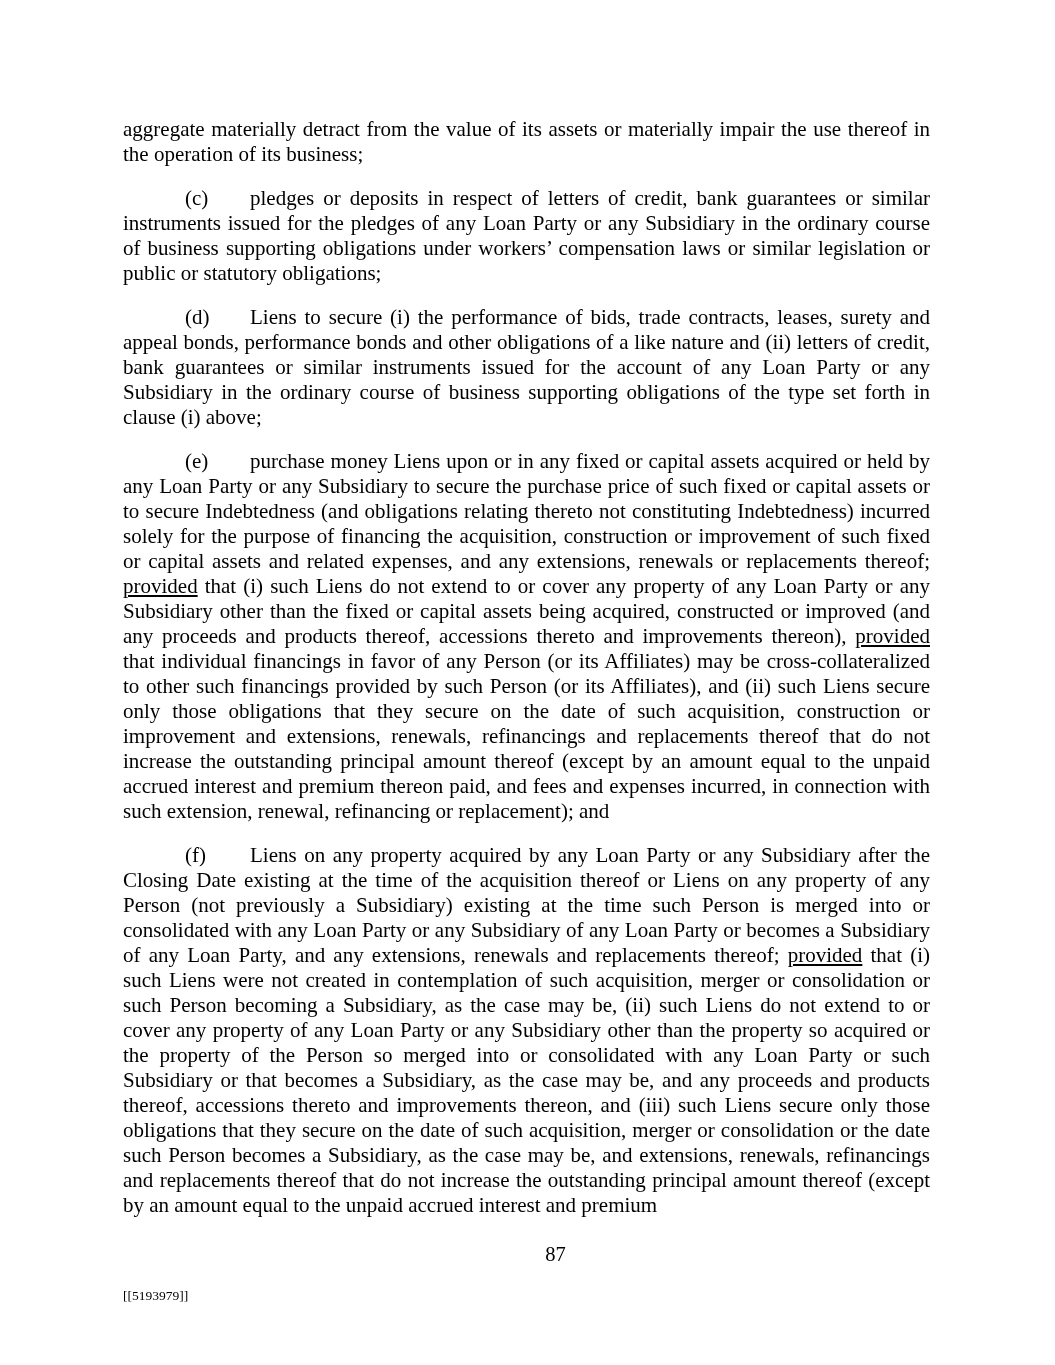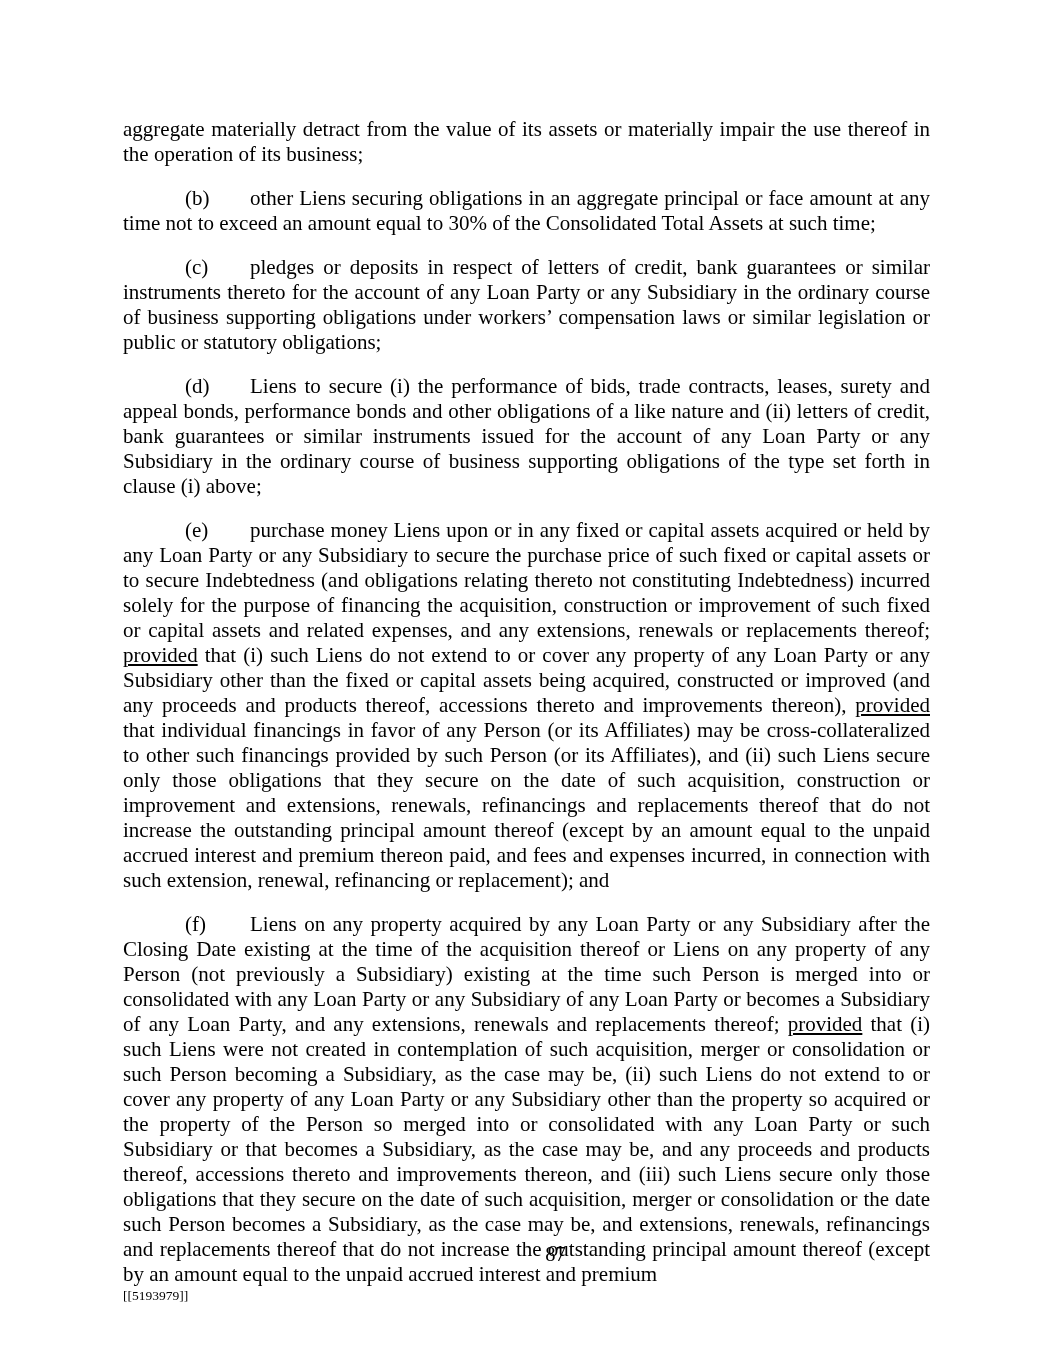--- a/index.html
+++ b/index.html
@@ -62,21 +62,20 @@
     font-size: 13.5px;
     line-height: 16px;
   }
 </style>
 </head>
 <body>
 
 <div class="page">
   <main class="text-block" id="paragraphs">
       <p class="para"><span>aggregate materially detract from the value of its assets or materially impair the use thereof in the operation of its business;</span></p>
-      <p class="para labeled"><span class="clause-label">(b)</span><span>other Liens securing obligations in an aggregate principal or face amount at any time not to exceed an amount equal to 30% of the Consolidated Total Assets at such time;</span></p>
-      <p class="para labeled"><span class="clause-label">(c)</span><span>pledges or deposits in respect of letters of credit, bank guarantees or similar instruments thereto for the account of any Loan Party or any Subsidiary in the ordinary course of business supporting obligations under workers’ compensation laws or similar legislation or public or statutory obligations;</span></p>
+      <p class="para labeled"><span class="clause-label">(c)</span><span>pledges or deposits in respect of letters of credit, bank guarantees or similar instruments issued for the pledges of any Loan Party or any Subsidiary in the ordinary course of business supporting obligations under workers’ compensation laws or similar legislation or public or statutory obligations;</span></p>
       <p class="para labeled"><span class="clause-label">(d)</span><span>Liens to secure (i) the performance of bids, trade contracts, leases, surety and appeal bonds, performance bonds and other obligations of a like nature and (ii) letters of credit, bank guarantees or similar instruments issued for the account of any Loan Party or any Subsidiary in the ordinary course of business supporting obligations of the type set forth in clause (i) above;</span></p>
       <p class="para labeled"><span class="clause-label">(e)</span><span>purchase money Liens upon or in any fixed or capital assets acquired or held by any Loan Party or any Subsidiary to secure the purchase price of such fixed or capital assets or to secure Indebtedness (and obligations relating thereto not constituting Indebtedness) incurred solely for the purpose of financing the acquisition, construction or improvement of such fixed or capital assets and related expenses, and any extensions, renewals or replacements thereof; </span><u>provided</u><span> that (i) such Liens do not extend to or cover any property of any Loan Party or any Subsidiary other than the fixed or capital assets being acquired, constructed or improved (and any proceeds and products thereof, accessions thereto and improvements thereon), </span><u>provided</u><span> that individual financings in favor of any Person (or its Affiliates) may be cross-collateralized to other such financings provided by such Person (or its Affiliates), and (ii) such Liens secure only those obligations that they secure on the date of such acquisition, construction or improvement and extensions, renewals, refinancings and replacements thereof that do not increase the outstanding principal amount thereof (except by an amount equal to the unpaid accrued interest and premium thereon paid, and fees and expenses incurred, in connection with such extension, renewal, refinancing or replacement); and</span></p>
       <p class="para labeled"><span class="clause-label">(f)</span><span>Liens on any property acquired by any Loan Party or any Subsidiary after the Closing Date existing at the time of the acquisition thereof or Liens on any property of any Person (not previously a Subsidiary) existing at the time such Person is merged into or consolidated with any Loan Party or any Subsidiary of any Loan Party or becomes a Subsidiary of any Loan Party, and any extensions, renewals and replacements thereof; </span><u>provided</u><span> that (i) such Liens were not created in contemplation of such acquisition, merger or consolidation or such Person becoming a Subsidiary, as the case may be, (ii) such Liens do not extend to or cover any property of any Loan Party or any Subsidiary other than the property so acquired or the property of the Person so merged into or consolidated with any Loan Party or such Subsidiary or that becomes a Subsidiary, as the case may be, and any proceeds and products thereof, accessions thereto and improvements thereon, and (iii) such Liens secure only those obligations that they secure on the date of such acquisition, merger or consolidation or the date such Person becomes a Subsidiary, as the case may be, and extensions, renewals, refinancings and replacements thereof that do not increase the outstanding principal amount thereof (except by an amount equal to the unpaid accrued interest and premium</span></p>
     </main>
   <div class="page-number">87</div>
   <div class="footer-id">[[5193979]]</div>
 </div>
 
 </body></html>

